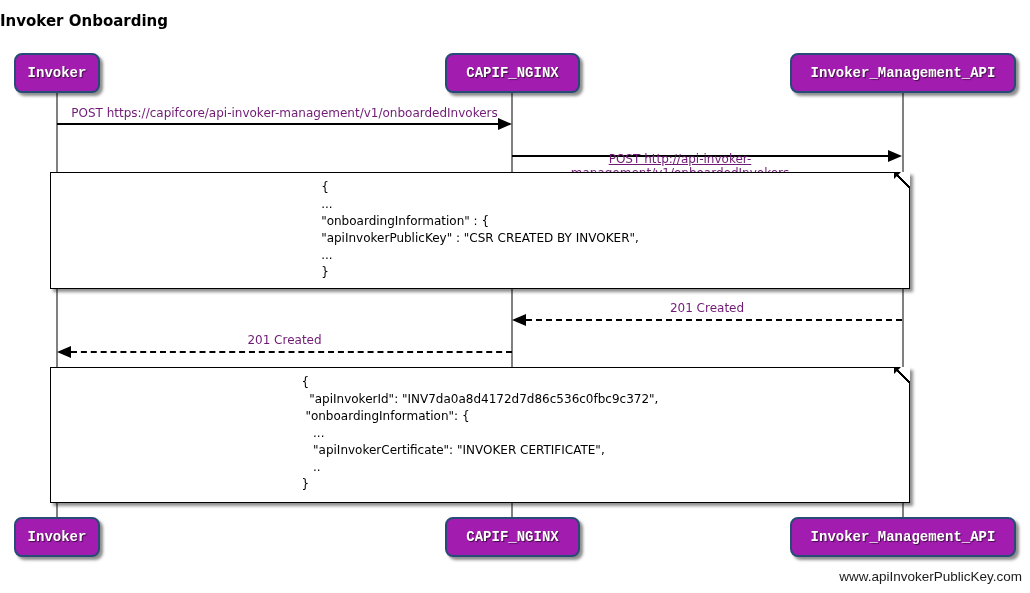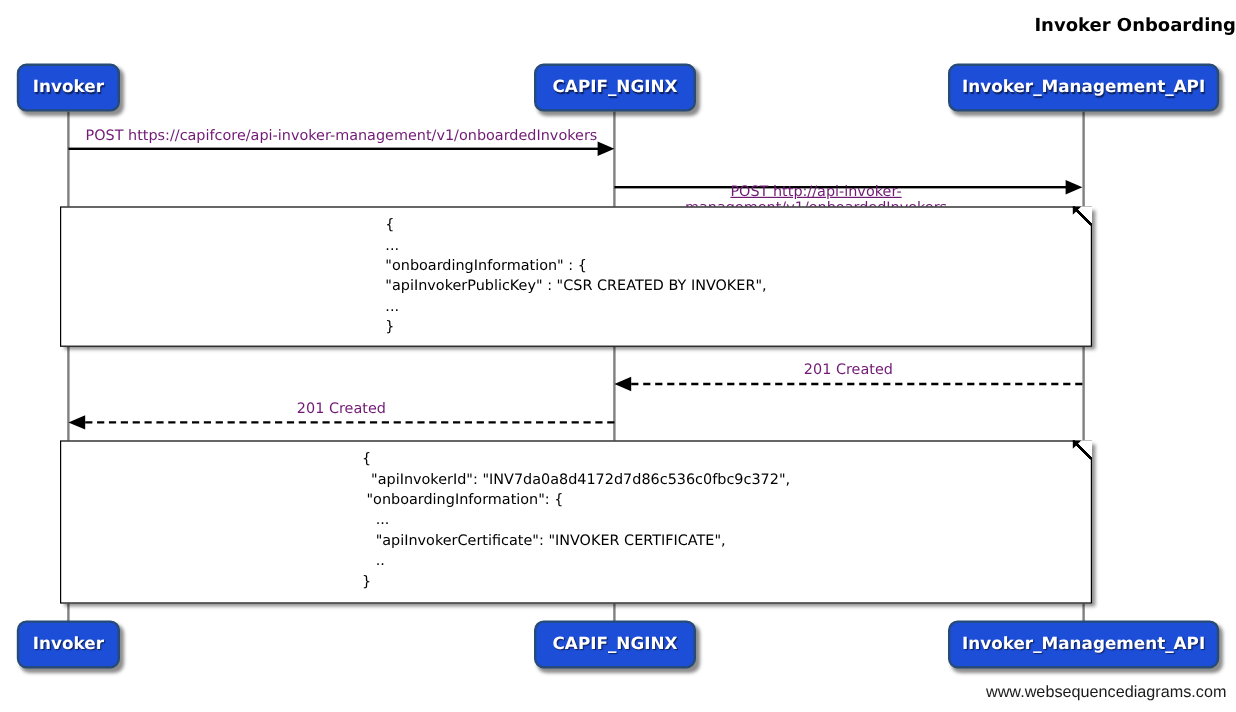--- a/index.html
+++ b/index.html
@@ -1,34 +1,35 @@
 <!DOCTYPE html>
 <html><head>
 <meta charset="utf-8">
 <style>
   html,body { margin:0; padding:0; background:#ffffff; }
   #canvas {
     position:relative; width:1030px; height:593px; background:#ffffff;
     font-family:"DejaVu Sans", sans-serif; overflow:hidden;
   }
   .title {
-    position:absolute; top:12px; left:0; width:1030px; text-align:right;
+    position:absolute; top:12px; left:0; width:1030px; text-align:left;
     font-size:15px; font-weight:bold; color:#000;
   }
   .lifeline {
     position:absolute; width:2px; top:93px; height:425px; background:#808080; z-index:1;
   }
   .actor {
     position:absolute; height:40px; z-index:5;
-    background:#1d4ed8; border:2px solid #274b77; border-radius:8px;
+    background:#a21caf; border:2px solid #274b77; border-radius:8px;
     box-shadow:3px 3px 3px rgba(0,0,0,0.45);
     color:#ffffff; font-weight:bold; font-size:14px;
     display:flex; align-items:center; justify-content:center;
     text-shadow:1px 1px 1px rgba(0,0,0,0.6);
     box-sizing:border-box;
+    font-family:Liberation Mono, monospace;
   }
   .msg-label {
     position:absolute; font-size:12px; color:#701a75; text-align:center; z-index:3; height:16px;
   }
   .msg-line { position:absolute; height:0; z-index:2; }
   .msg-line.solid  { border-top:2px solid #000; }
   .msg-line.dashed { border-top:2px dashed #000; }
   .arrowhead { position:absolute; width:0; height:0; z-index:3; }
   .arrowhead.right { border-top:6px solid transparent; border-bottom:6px solid transparent; border-left:14px solid #000; }
   .arrowhead.left  { border-top:6px solid transparent; border-bottom:6px solid transparent; border-right:14px solid #000; }
@@ -116,15 +117,15 @@
   <div class="actor" style="left:14px;  top:517px; width:86px;">
     <span>Invoker</span>
   </div>
   <div class="actor" style="left:445px; top:517px; width:135px;">
     <span>CAPIF_NGINX</span>
   </div>
   <div class="actor" style="left:790px; top:517px; width:226px;">
     <span>Invoker_Management_API</span>
   </div>
 
-  <div class="watermark">www.websequencediagrams.com</div>
+  <div class="watermark">www.apiInvokerPublicKey.com</div>
 
 </div>
 
 </body></html>

